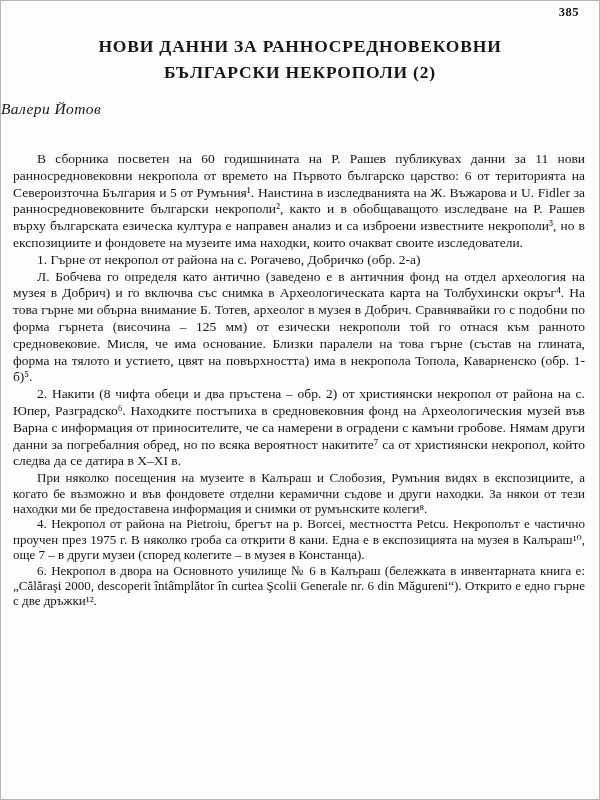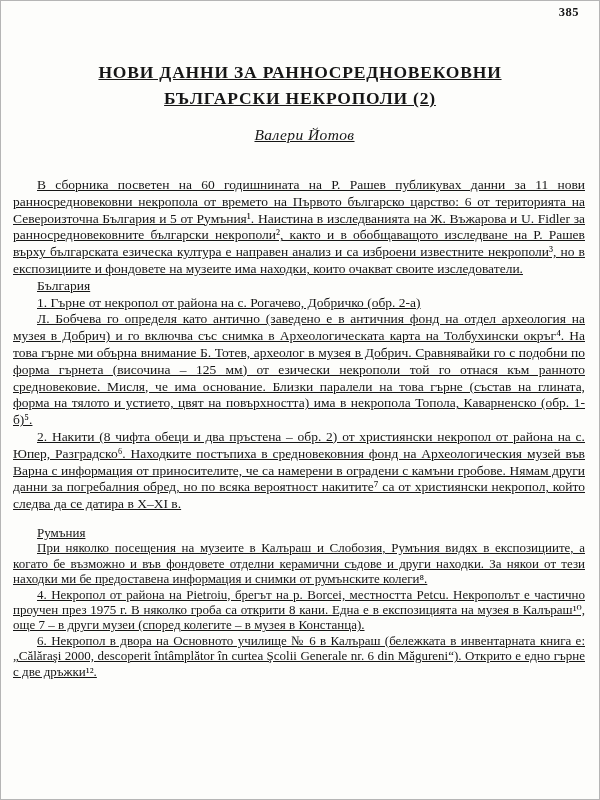--- a/index.html
+++ b/index.html
@@ -6,47 +6,45 @@
   .page {
     position: relative;
     width: 598px;
     height: 798px;
     margin: 0;
     background: #fdfdfb;
     border: 1px solid #b5b5b5;
     overflow: hidden;
     font-family: "Liberation Serif", "DejaVu Serif", serif;
     color: #161616;
-    text-decoration: underline;
   }
   .page-number {
     position: absolute;
     top: 4px;
     right: 20px;
     font-size: 12.5px;
     font-weight: bold;
     letter-spacing: 0.5px;
   }
   .title-block {
-    margin-top: 58px;
+    margin-top: 32px;
     text-align: center;
   }
   .title-line {
     font-size: 17.5px;
     font-weight: bold;
     line-height: 26px;
     letter-spacing: 0.8px;
   }
   .author {
     margin-top: 15px;
-    text-align: center;
+    text-align: left;
     font-style: italic;
     font-size: 15.5px;
     letter-spacing: 0.4px;
-    padding-left: 9px;
   }
   .body-text {
     margin: 33px 14px 0 12px;
     text-align: justify;
     font-size: 13.5px;
     line-height: 16.8px;
   }
   .body-text p {
     margin: 0;
     text-indent: 24px;
@@ -73,30 +71,28 @@
     <div class="title-line">БЪЛГАРСКИ НЕКРОПОЛИ (2)</div>
   </div>
 
   <div class="author">Валери Йотов</div>
 
   <div class="body-text">
 
     <p>В сборника посветен на 60 годишнината на Р. Рашев публикувах данни за 11 нови ранносредновековни некропола от времето на Първото българско царство: 6 от територията на Североизточна България и 5 от Румъния¹. Наистина в изследванията на Ж. Въжарова и U. Fidler за ранносредновековните български некрополи², както и в обобщаващото изследване на Р. Рашев върху българската езическа култура е направен анализ и са изброени известните некрополи³, но в експозициите и фондовете на музеите има находки, които очакват своите изследователи.</p>
 
 
-    <p class="section-heading">България</p>
 
     <p>1. Гърне от некропол от района на с. Рогачево, Добричко (обр. 2-а)</p>
 
     <p>Л. Бобчева го определя като антично (заведено е в античния фонд на отдел археология на музея в Добрич) и го включва със снимка в Археологическата карта на Толбухински окръг⁴. На това гърне ми обърна внимание Б. Тотев, археолог в музея в Добрич. Сравнявайки го с подобни по форма гърнета (височина – 125 мм) от езически некрополи той го отнася към ранното средновековие. Мисля, че има основание. Близки паралели на това гърне (състав на глината, форма на тялото и устието, цвят на повърхността) има в некропола Топола, Каварненско (обр. 1-б)⁵.</p>
 
     <p>2. Накити (8 чифта обеци и два пръстена – обр. 2) от християнски некропол от района на с. Юпер, Разградско⁶. Находките постъпиха в средновековния фонд на Археологическия музей във Варна с информация от приносителите, че са намерени в оградени с камъни гробове. Нямам други данни за погребалния обред, но по всяка вероятност накитите⁷ са от християнски некропол, който следва да се датира в X–XI в.</p>
 
     <div class="romania">
-      <p class="section-heading section-gap">Румъния</p>
 
       <p>При няколко посещения на музеите в Калъраш и Слобозия, Румъния видях в експозициите, а когато бе възможно и във фондовете отделни керамични съдове и други находки. За някои от тези находки ми бе предоставена информация и снимки от румънските колеги⁸.</p>
 
 
       <p>4. Некропол от района на Pietroiu, брегът на р. Borcei, местността Petcu. Некрополът е частично проучен през 1975 г. В няколко гроба са открити 8 кани. Една е в експозицията на музея в Калъраш¹⁰, още 7 – в други музеи (според колегите – в музея в Констанца).</p>
 
 
       <p>6. Некропол в двора на Основното училище № 6 в Калъраш (бележката в инвентарната книга е: „Călăraşi 2000, descoperit întâmplător în curtea Şcolii Generale nr. 6 din Măgureni“). Открито е едно гърне с две дръжки¹².</p>
     </div>
 

